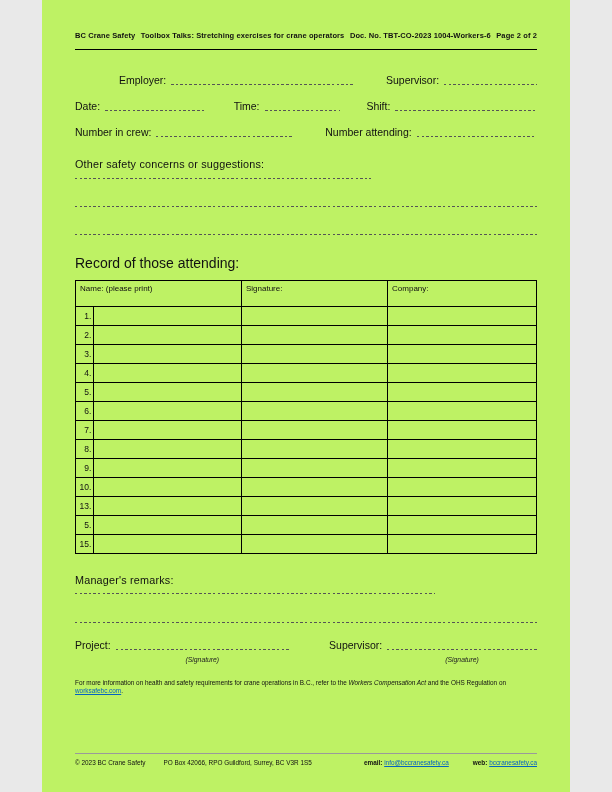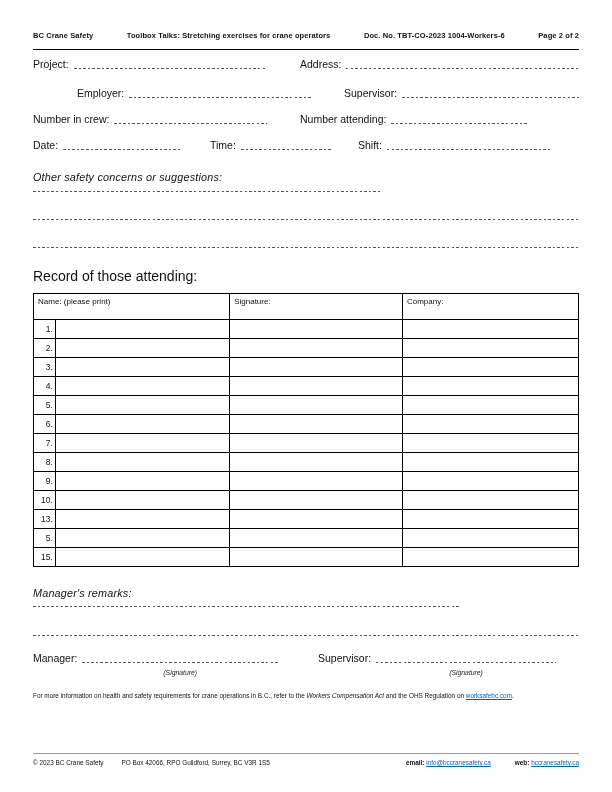--- a/index.html
+++ b/index.html
@@ -1,50 +1,50 @@
 <!DOCTYPE html>
 <html><head>
 <meta charset="utf-8">
 <style>
   * { margin:0; padding:0; box-sizing:border-box; }
   html,body { background:#e9e9e9; }
   body { font-family:"Liberation Sans", sans-serif; color:#111; }
   .sheet {
-    position:relative; width:612px; height:792px; margin:0 auto;
-    background:#ffffff; overflow:hidden;
+    position:relative; width:528px; height:792px; margin:0 auto;
+    background:#bef264; overflow:hidden;
   }
   .page { padding:31px 33px 0 33px; }
 
   
   .hdr {
     display:flex; justify-content:space-between; align-items:baseline;
     font-size:7.5px; font-weight:bold; letter-spacing:0.1px;
     padding-bottom:9px; border-bottom:1.2px solid #000;
   }
 
   
   .frow { display:flex; font-size:10.5px; line-height:13px; }
-  .mt8  { margin-top:8px; }  .mt13 { margin-top:13px; } .mt14 { margin-top:16px;padding-left:44px; }
+  .mt8  { margin-top:8px; }  .mt13 { margin-top:13px; } .mt14 { margin-top:24px;padding-left:44px; }
   .field { display:flex; align-items:stretch; }
   .lbl { white-space:nowrap; padding-right:5px; }
   .fill { flex:1; position:relative; min-width:20px; }
   .fill::after {
     content:""; position:absolute; left:0; right:0; bottom:2px; height:1px;
     background-image:repeating-linear-gradient(90deg,#555 0px,#555 2.5px,transparent 2.5px,transparent 4.6px);
   }
   .f-left  { width:234px; }
   .f-right { flex:1; margin-left:33px; }
   .f-date  { width:147px; }
   .f-time  { width:122px; margin-left:30px; }
   .f-shift { width:195px; margin-left:26px; }
   .f-crew  { width:234px; }
   .f-att   { width:228px; margin-left:33px; }
 
   
-  .sec-label { font-size:10.8px; line-height:13px; letter-spacing:0.2px;font-style:italic; }
+  .sec-label { font-size:10.8px; line-height:13px; letter-spacing:0.2px; }
   .wline { height:1px;
     background-image:repeating-linear-gradient(90deg,#555 0px,#555 2.5px,transparent 2.5px,transparent 4.6px); }
   .w64 { width:64%; } .w78 { width:78%; }
   .g7  { margin-top:7px; }  .g27 { margin-top:27px; }
   .g25 { margin-top:22px; } .g20 { margin-top:20px; } .g28 { margin-top:28px; }
   .g6  { margin-top:6px; }
 
   
   .record-label { font-size:14px; line-height:13px; }
   table { width:100%; border-collapse:collapse; margin-top:10px; table-layout:fixed; }
@@ -88,64 +88,54 @@
 <div class="sheet">
   <div class="page">
 
     <div class="hdr">
       <span>BC Crane Safety</span>
       <span>Toolbox Talks: Stretching exercises for crane operators</span>
       <span>Doc. No. TBT-CO-2023 1004-Workers-6</span>
       <span>Page 2 of 2</span>
     </div>
 
-    <div class="frow mt8">
-      <div class="field f-left">
-        <span class="lbl">Project:</span>
-        <span class="fill"></span>
-      </div>
-      <div class="field f-right">
-        <span class="lbl">Address:</span>
-        <span class="fill"></span>
-      </div>
-    </div>
 
     <div class="frow mt14">
       <div class="field f-left">
         <span class="lbl">Employer:</span>
         <span class="fill"></span>
       </div>
       <div class="field f-right">
         <span class="lbl">Supervisor:</span>
         <span class="fill"></span>
       </div>
     </div>
 
     <div class="frow mt13">
+      <div class="field f-date">
+        <span class="lbl">Date:</span>
+        <span class="fill"></span>
+      </div>
+      <div class="field f-time">
+        <span class="lbl">Time:</span>
+        <span class="fill"></span>
+      </div>
+      <div class="field f-shift">
+        <span class="lbl">Shift:</span>
+        <span class="fill"></span>
+      </div>
+    </div>
+
+    <div class="frow mt13">
       <div class="field f-crew">
         <span class="lbl">Number in crew:</span>
         <span class="fill"></span>
       </div>
       <div class="field f-att">
         <span class="lbl">Number attending:</span>
-        <span class="fill"></span>
-      </div>
-    </div>
-
-    <div class="frow mt13">
-      <div class="field f-date">
-        <span class="lbl">Date:</span>
-        <span class="fill"></span>
-      </div>
-      <div class="field f-time">
-        <span class="lbl">Time:</span>
-        <span class="fill"></span>
-      </div>
-      <div class="field f-shift">
-        <span class="lbl">Shift:</span>
         <span class="fill"></span>
       </div>
     </div>
 
     <div class="sec-label" style="margin-top:19px">Other safety concerns or suggestions:</div>
     <div class="wline w64 g7"></div>
     <div class="wline g27"></div>
     <div class="wline g27"></div>
 
     <div class="record-label g25">Record of those attending:</div>
@@ -245,21 +235,21 @@
           </tr>
       </tbody>
     </table>
 
     <div class="sec-label g20">Manager's remarks:</div>
     <div class="wline w78 g6"></div>
     <div class="wline g28"></div>
 
     <div class="sig-row">
       <div class="sig-col left">
-        <span class="lbl">Manager:</span>
+        <span class="lbl">Project:</span>
         <span class="sig-fill">
           <span class="sig-line"></span>
           <span class="sig-caption">(Signature)</span>
         </span>
       </div>
       <div class="sig-col right">
         <span class="lbl">Supervisor:</span>
         <span class="sig-fill">
           <span class="sig-line"></span>
           <span class="sig-caption">(Signature)</span>

